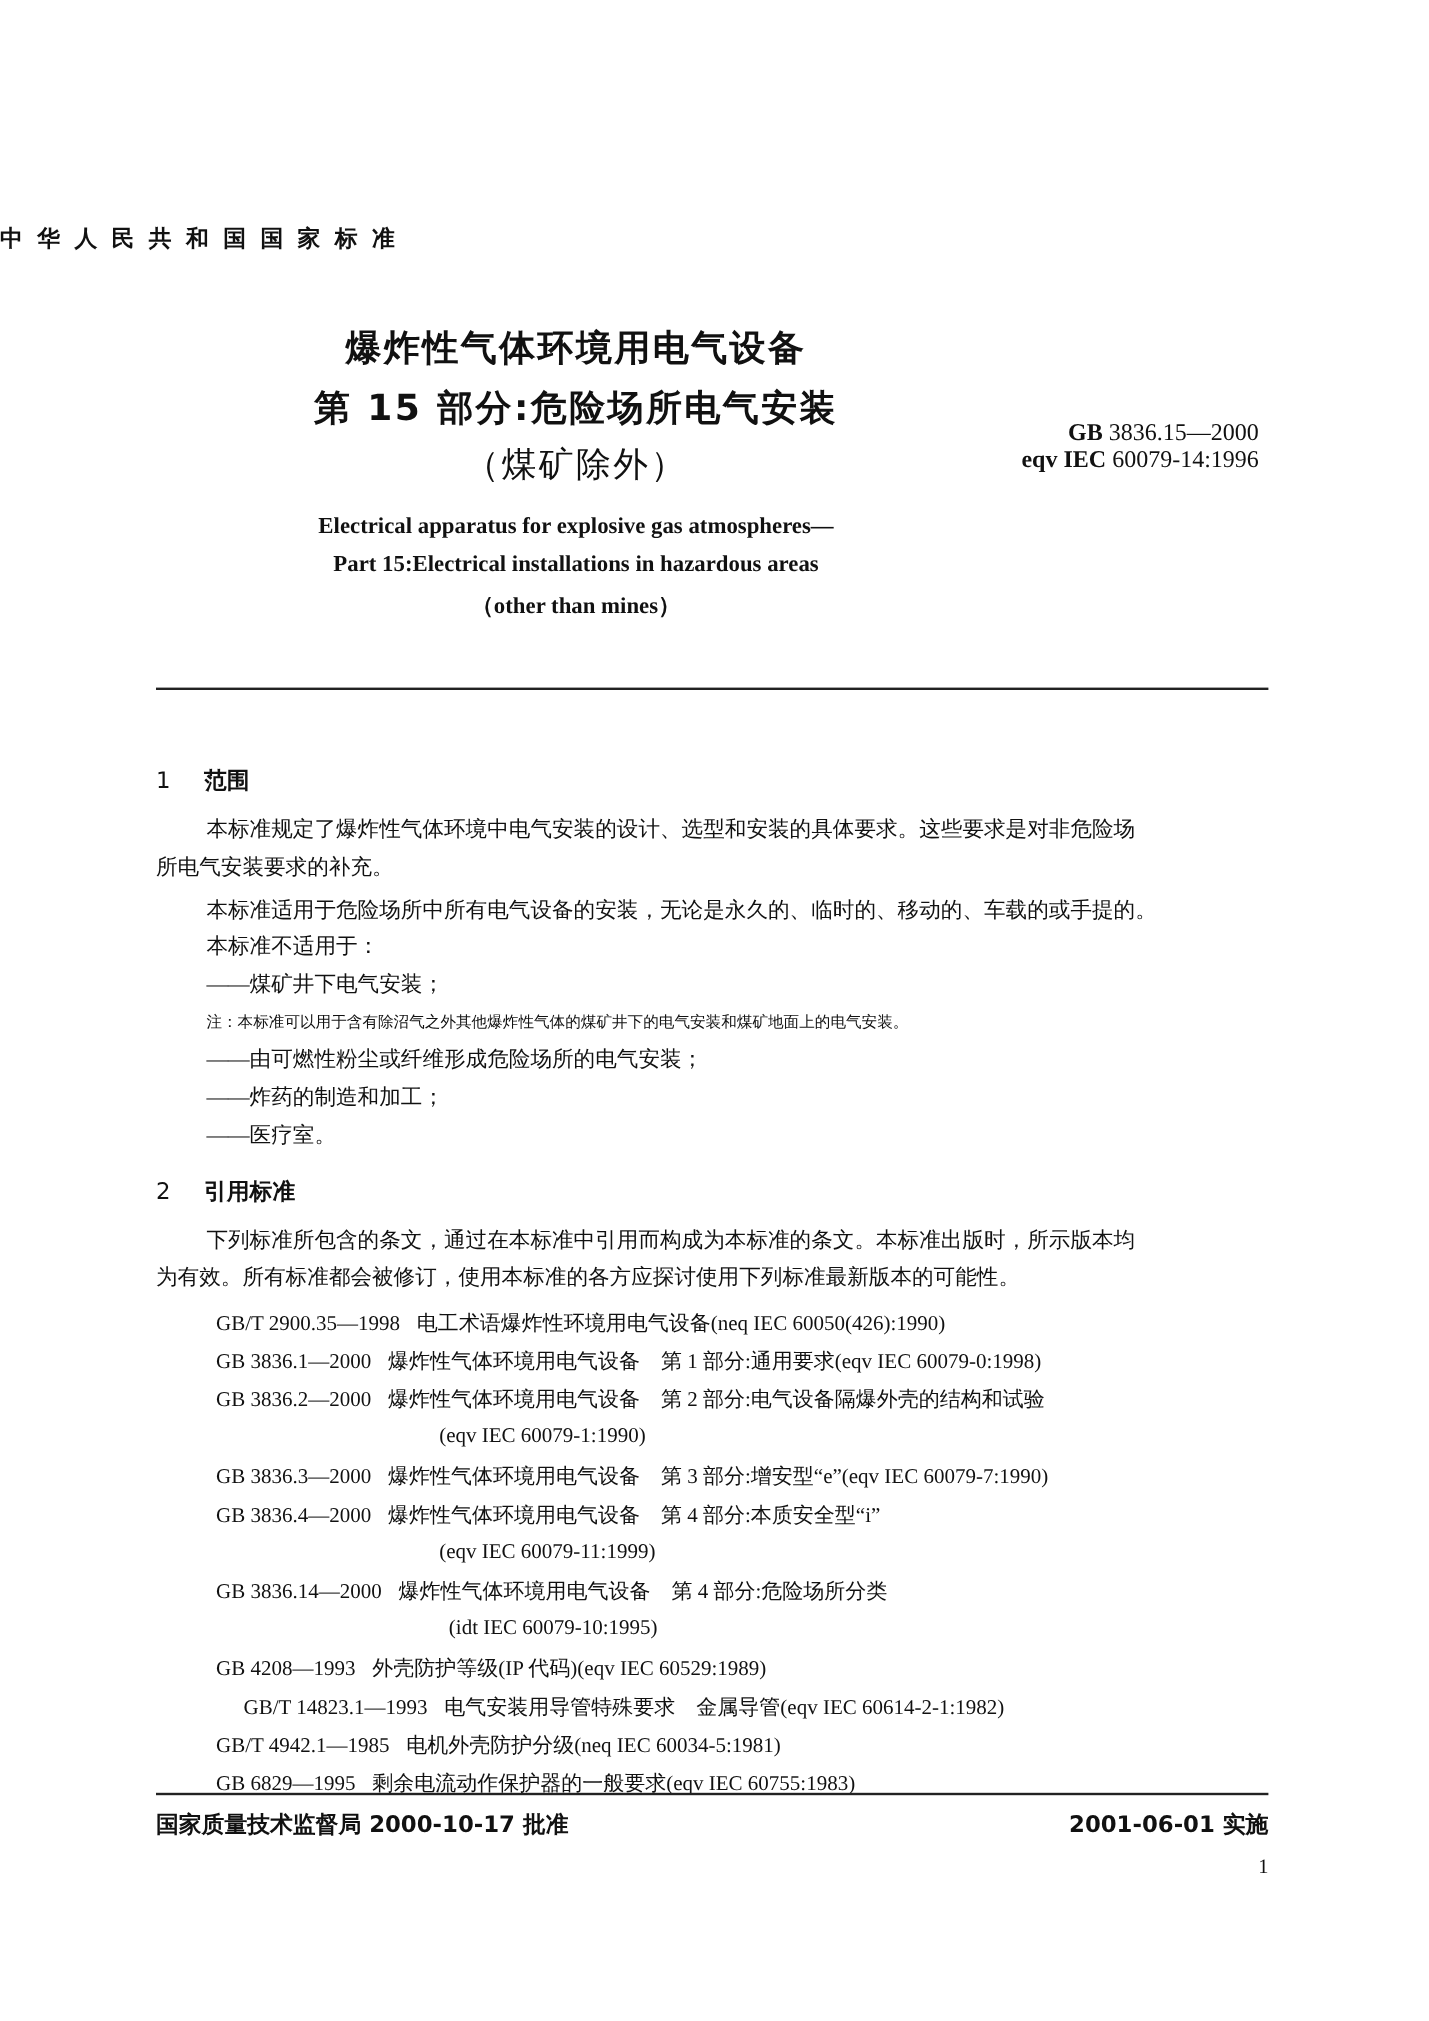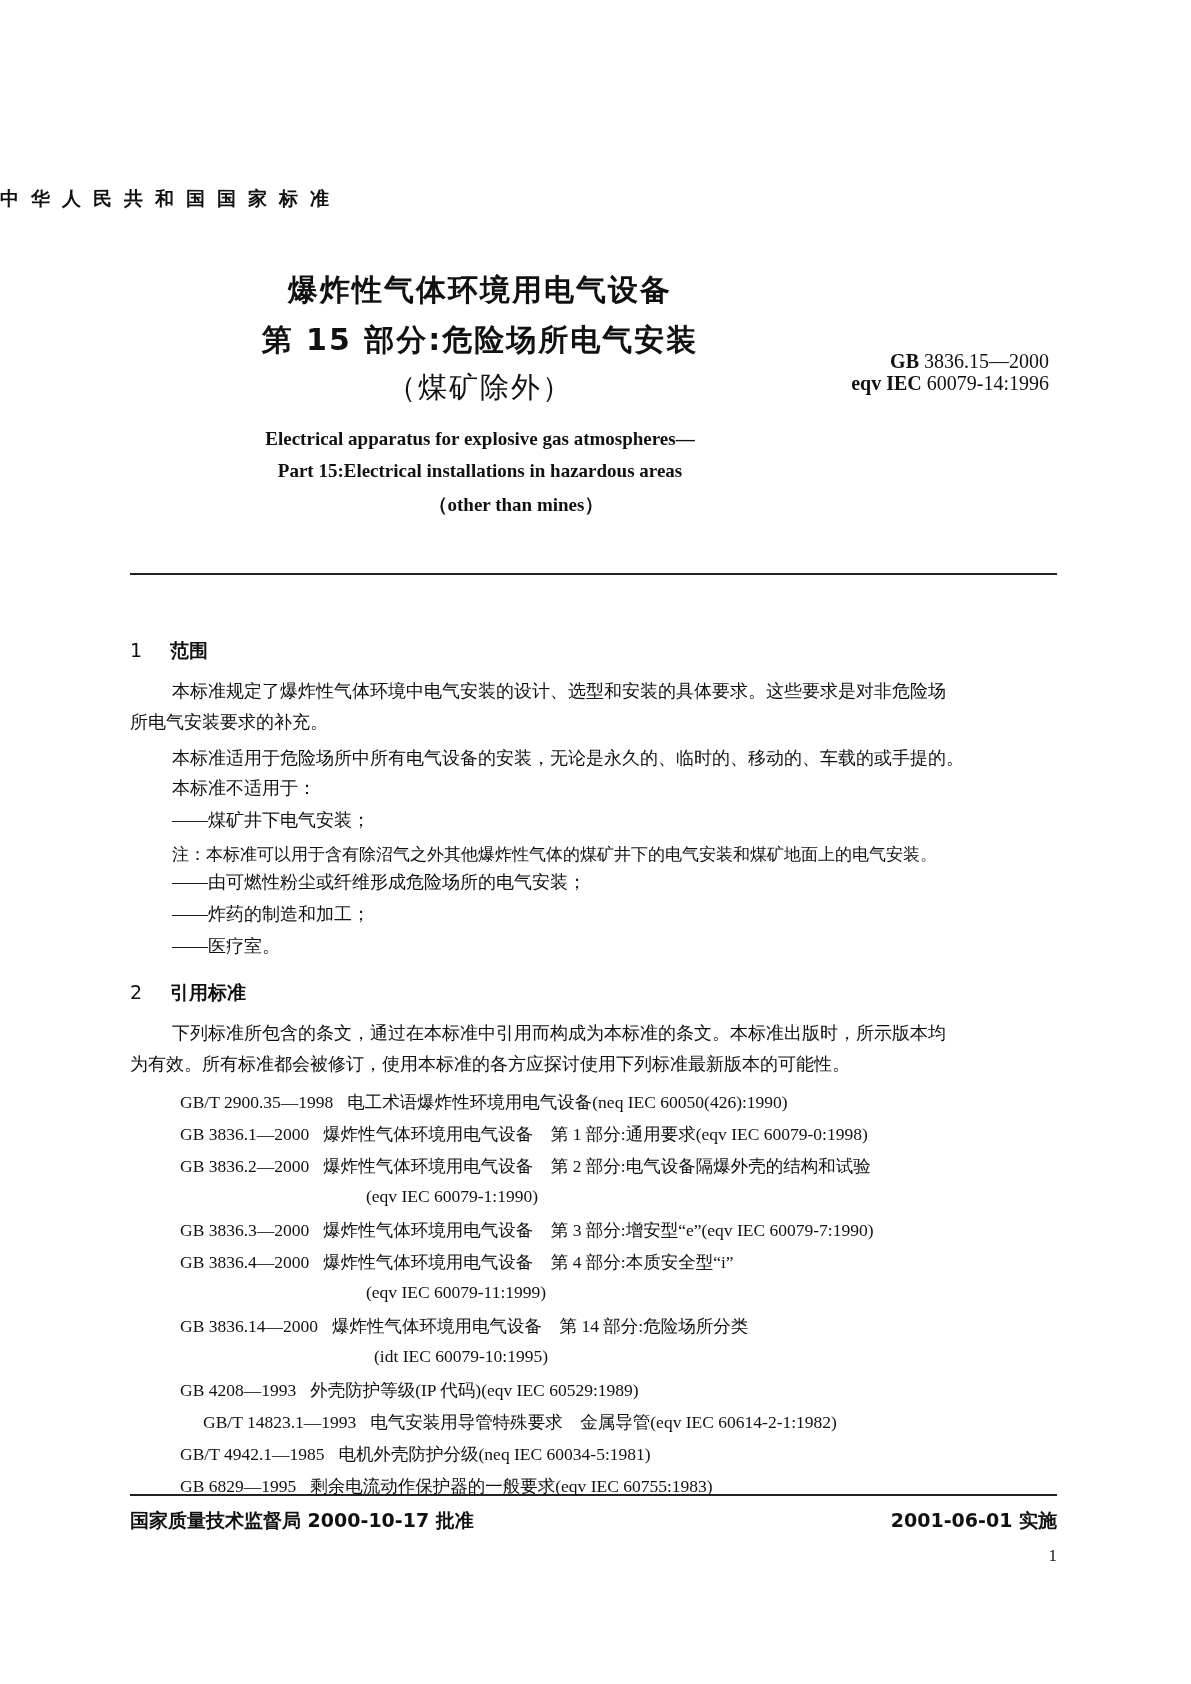--- a/index.html
+++ b/index.html
@@ -13,33 +13,33 @@
   .t2 { top: 320px; }
   .t3 { top: 368px; font-weight: normal; font-size: 29px; }
 
   .code-block { right: 142px; top: 350px; text-align: right; line-height: 22px; font-size: 20px; }
   .code-block .lbl { font-family: "Liberation Serif", serif; font-weight: bold; }
   .code-block .num { font-family: Liberation Serif, serif; }
 
   .en-title { left: 0; width: 960px; text-align: center; font-family: "Liberation Serif", serif; font-weight: bold; font-size: 19px; }
   .e1 { top: 428px; }
   .e2 { top: 460px; }
-  .e3 { top: 492px; padding-left: 36px; }
+  .e3 { top: 492px; }
 
   .rule { position: absolute; left: 130px; width: 927px; height: 2px; background: #222; }
   .rule-top { top: 573px; }
   .rule-bottom { top: 1494px; }
 
   .section-head { left: 130px; font-size: 19px; font-weight: bold; }
   .section-head .no { display: inline-block; width: 40px; font-weight: normal; }
 
   .para { font-family: "Liberation Serif", "DejaVu Serif", serif; font-size: 18px; line-height: 22px; }
   .indent { left: 172px; }
   .flush { left: 130px; }
-  .note { left: 172px; font-size: 17px; font-family: "Liberation Serif", serif; }
+  .note { left: 172px; font-size: 13px; font-family: "Liberation Serif", serif; }
 
   .ref-row { left: 180px; font-family: "Liberation Serif", serif; font-size: 17.5px; }
   .ref-row .code { display: inline-block; }
   .ref-row .title { margin-left: 14px; }
   .ref-cont { font-family: "Liberation Serif", serif; font-size: 17.5px; }
 
   .footer-left { left: 130px; top: 1508px; font-size: 19px; font-weight: bold; }
   .footer-right { right: 134px; top: 1508px; font-size: 19px; font-weight: bold; }
   .page-no { right: 134px; top: 1546px; font-size: 17px; font-family: "Liberation Serif", serif; }
 </style>
@@ -101,21 +101,21 @@
 </div>
 <div class="abs ref-cont" style="top:1186px; left:366px;">(eqv IEC 60079-1:1990)</div>
 <div class="abs ref-row" style="top:1218px;">
   <span class="code">GB 3836.3—2000</span><span class="title">爆炸性气体环境用电气设备　第 3 部分:增安型“e”(eqv IEC 60079-7:1990)</span>
 </div>
 <div class="abs ref-row" style="top:1250px;">
   <span class="code">GB 3836.4—2000</span><span class="title">爆炸性气体环境用电气设备　第 4 部分:本质安全型“i”</span>
 </div>
 <div class="abs ref-cont" style="top:1282px; left:366px;">(eqv IEC 60079-11:1999)</div>
 <div class="abs ref-row" style="top:1314px;">
-  <span class="code">GB 3836.14—2000</span><span class="title">爆炸性气体环境用电气设备　第 14 部分:危险场所分类</span>
+  <span class="code">GB 3836.14—2000</span><span class="title">爆炸性气体环境用电气设备　第 4 部分:危险场所分类</span>
 </div>
 <div class="abs ref-cont" style="top:1346px; left:374px;">(idt IEC 60079-10:1995)</div>
 <div class="abs ref-row" style="top:1378px;">
   <span class="code">GB 4208—1993</span><span class="title">外壳防护等级(IP 代码)(eqv IEC 60529:1989)</span>
 </div>
 <div class="abs ref-row" style="top:1410px;margin-left:23px;">
   <span class="code">GB/T 14823.1—1993</span><span class="title">电气安装用导管特殊要求　金属导管(eqv IEC 60614-2-1:1982)</span>
 </div>
 <div class="abs ref-row" style="top:1442px;">
   <span class="code">GB/T 4942.1—1985</span><span class="title">电机外壳防护分级(neq IEC 60034-5:1981)</span>

